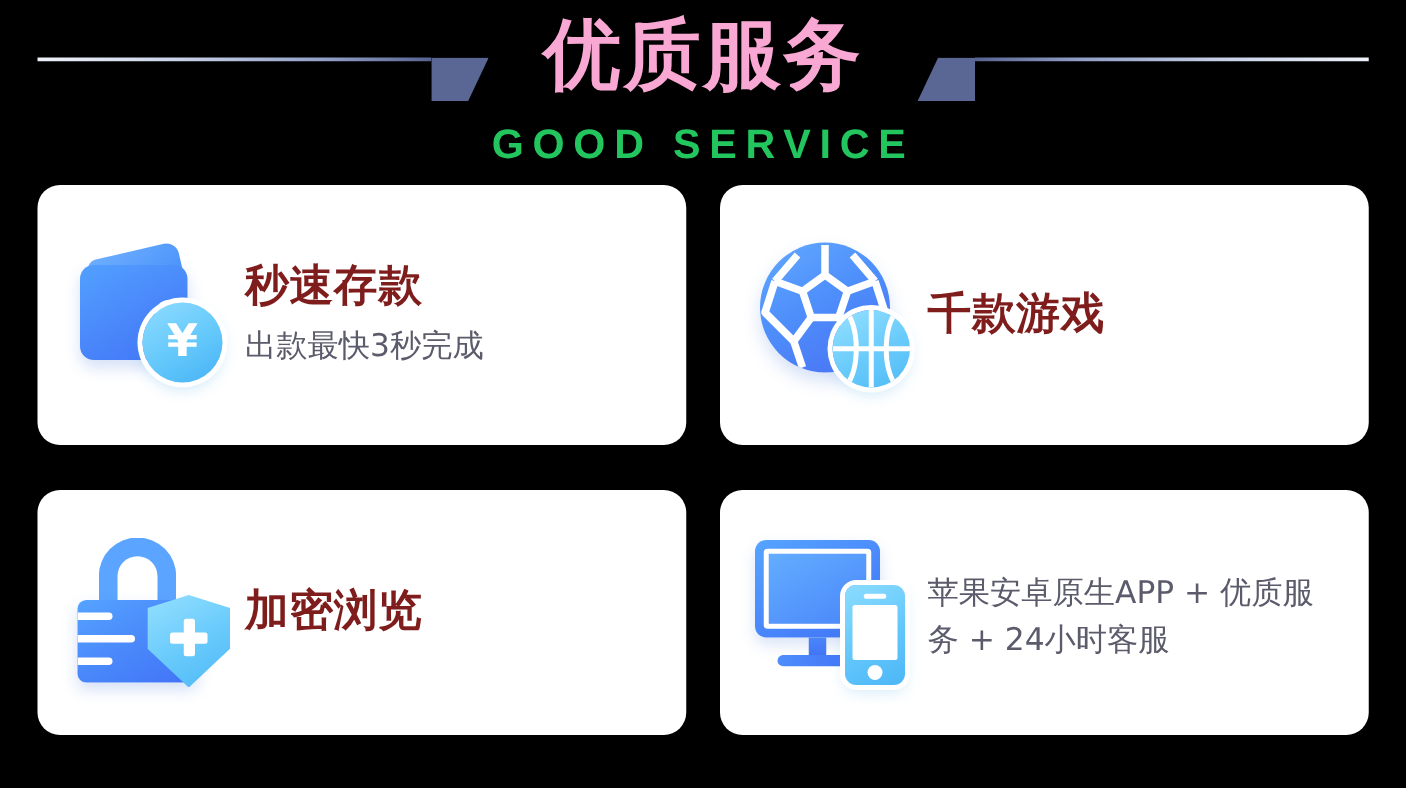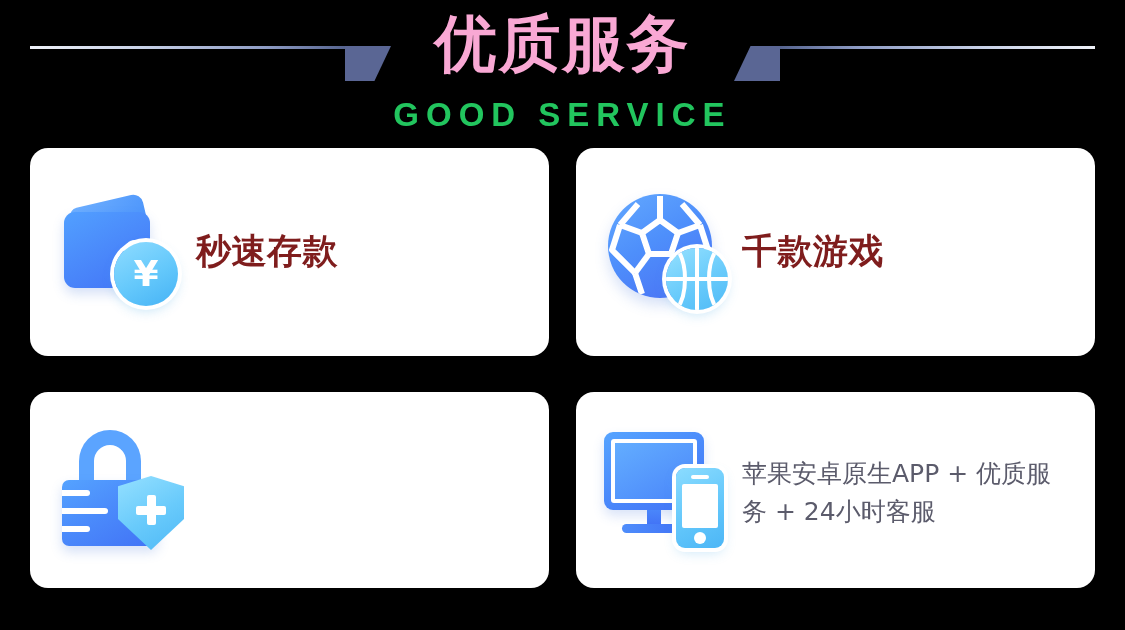--- a/index.html
+++ b/index.html
@@ -323,20 +323,21 @@
     <div class="card-icon">
       <div class="wallet-flap"></div>
       <div class="wallet-body"></div>
       <div class="wallet-clasp"></div>
       <div class="coin">
         <span>¥</span>
       </div>
     </div>
     <div class="card-text">
       <div class="card-title">秒速存款</div>
+      <div class="card-sub">出款最快3秒完成</div>
     </div>
   </div>
 
   <div class="card">
     <div class="card-icon">
       <div class="ball-wrap">
         <div class="soccer">
           <svg width="104" height="104" viewBox="0 0 104 104" aria-hidden="true">
             <g fill="none" stroke="#ffffff" stroke-width="6" stroke-linejoin="round">
               <polygon points="52,26 70,39 63,60 41,60 34,39"></polygon>
@@ -377,20 +378,21 @@
           <div class="lock-stripe s1"></div>
           <div class="lock-stripe s2"></div>
           <div class="lock-stripe s3"></div>
         </div>
         <div class="shield">
           <div class="shield-plus"></div>
         </div>
       </div>
     </div>
     <div class="card-text">
+      <div class="card-title">加密浏览</div>
     </div>
   </div>
 
   <div class="card">
     <div class="card-icon">
       <div class="dev-wrap">
         <div class="monitor">
           <div class="monitor-screen"></div>
         </div>
         <div class="monitor-neck"></div>

